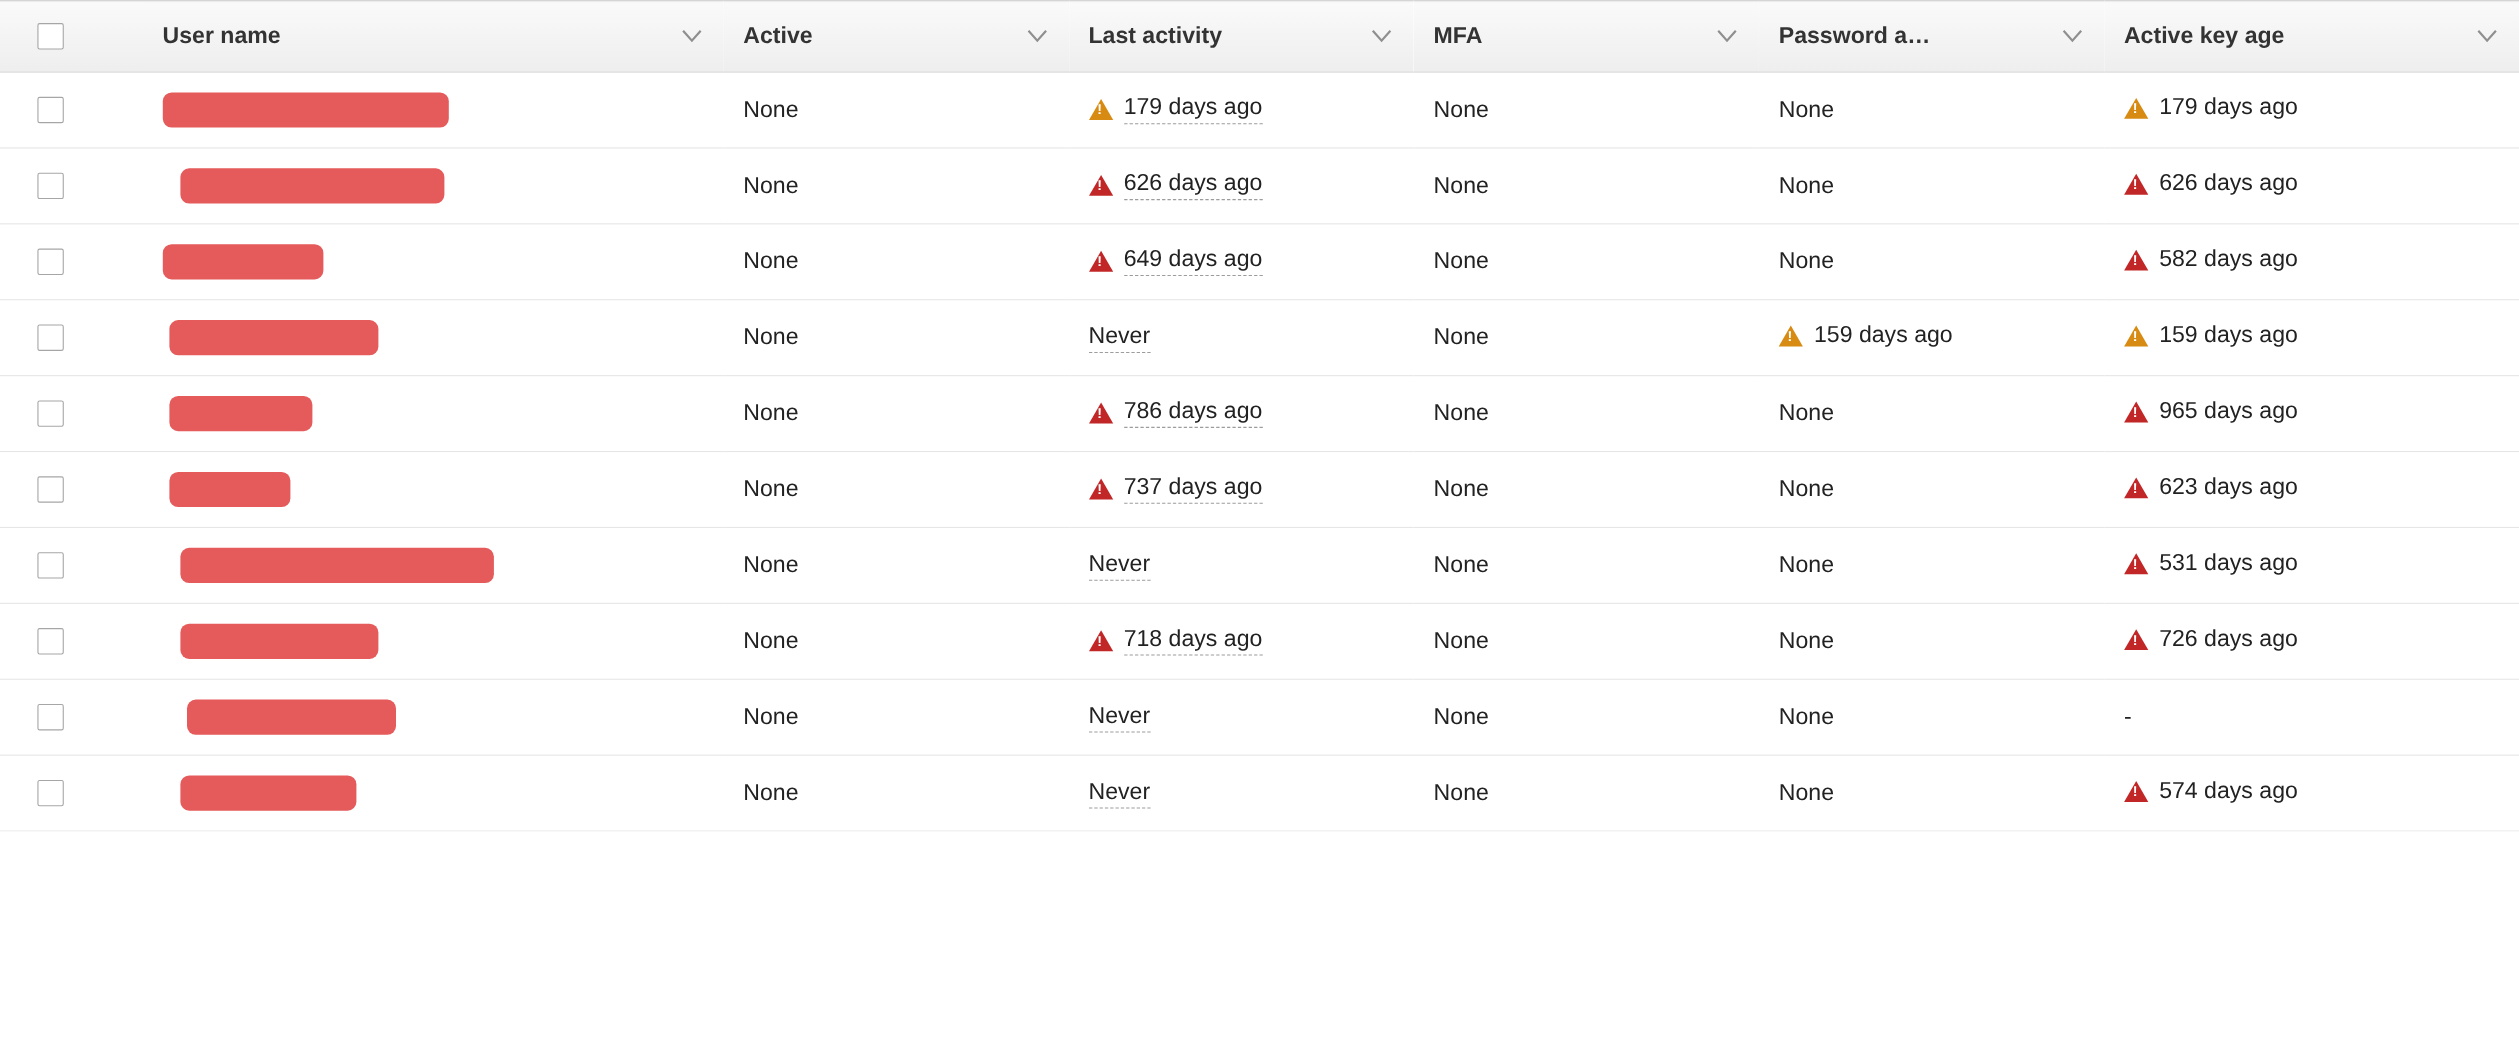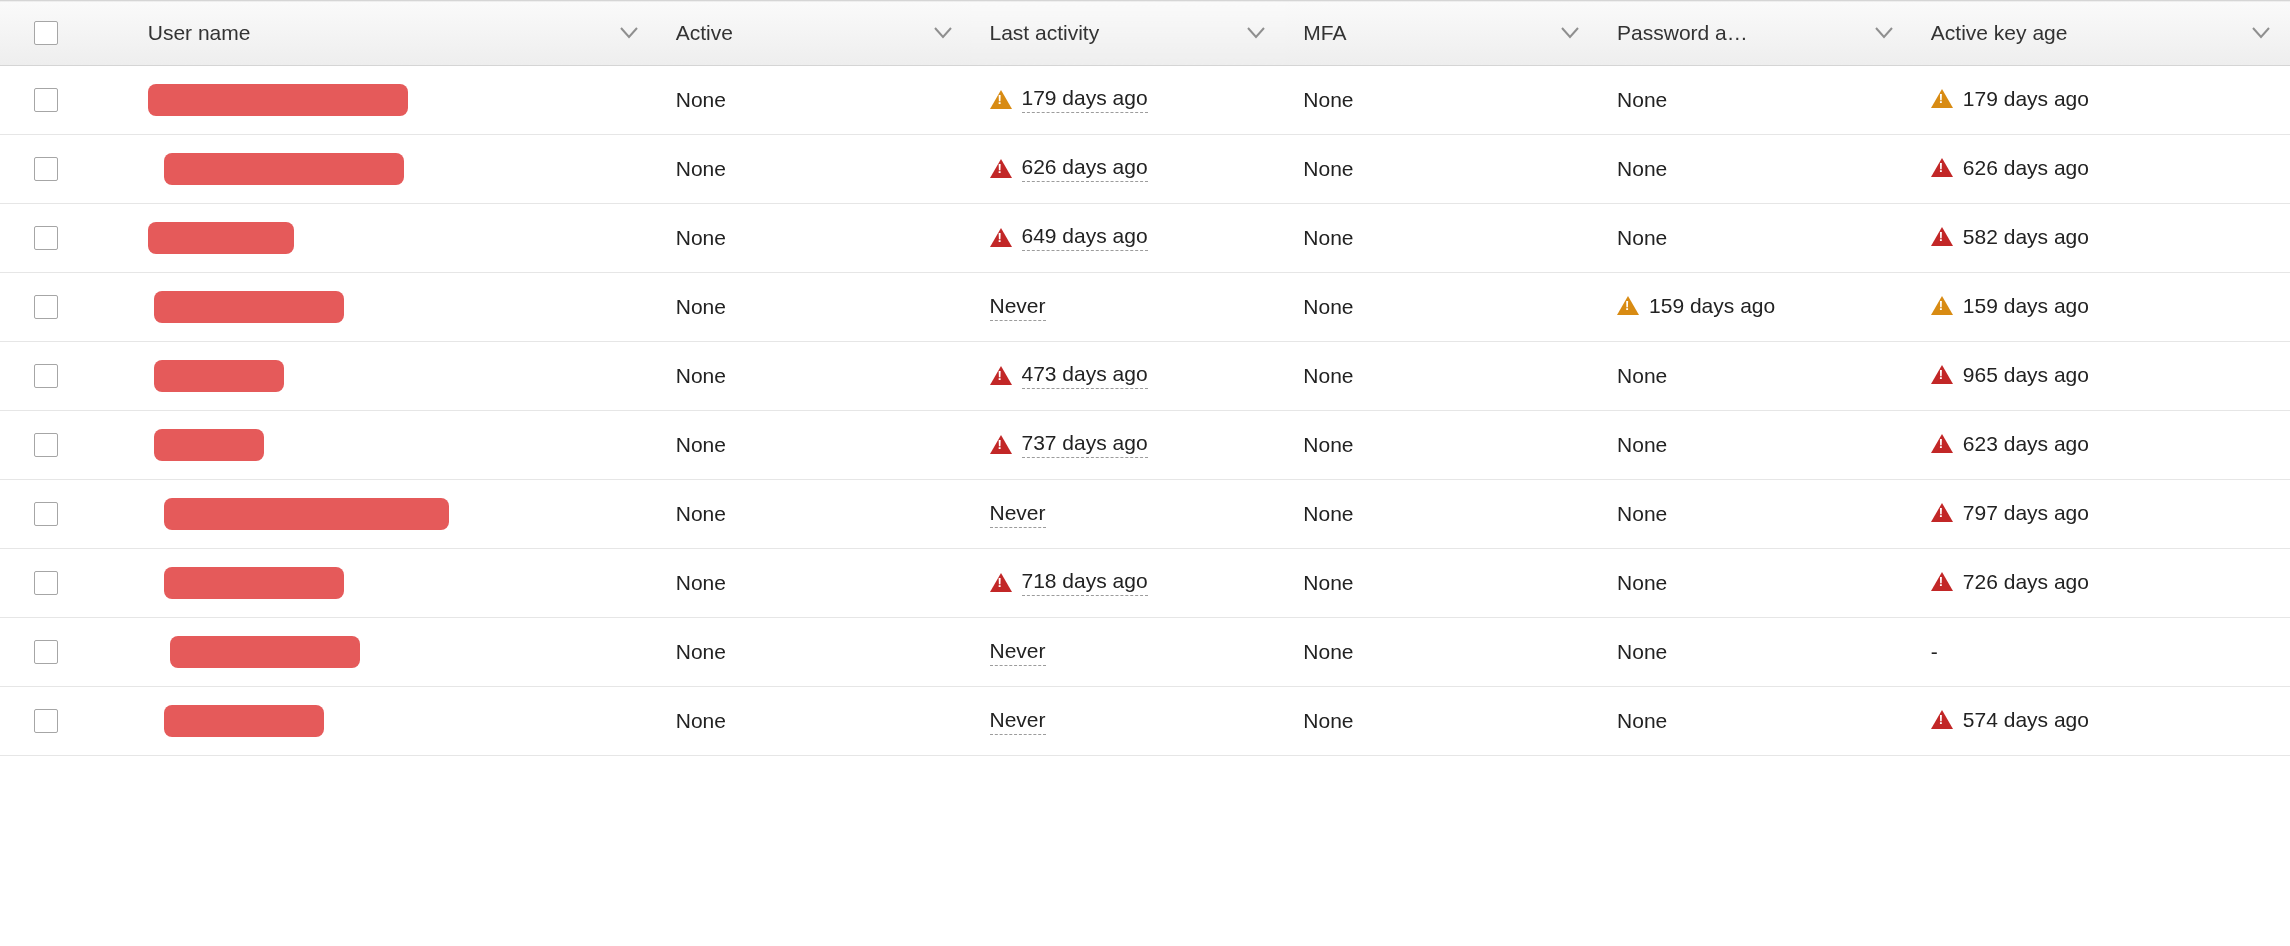--- a/index.html
+++ b/index.html
@@ -1,18 +1,18 @@
 <!DOCTYPE html>
 <html><head>
 <meta charset="utf-8">
 <style>
 html,body{margin:0;padding:0;font-family:"Amazon Ember","Helvetica Neue",Helvetica,Arial,sans-serif;color:#16191f;background:#fff}
 .table{width:100%;border-collapse:collapse;table-layout:fixed}
 .thead-row{background:linear-gradient(#fafafa,#eee);border-top:1px solid #d5d5d5;border-bottom:1px solid #d5d5d5}
-.th{font-weight:400;font-size:21px;color:#333;padding:20px 18px;text-align:left;position:relative;white-space:nowrap;overflow:hidden;text-overflow:ellipsis}
+.th{font-weight:700;font-size:21px;color:#333;padding:20px 18px;text-align:left;position:relative;white-space:nowrap;overflow:hidden;text-overflow:ellipsis}
 .th.first{width:86px;padding-left:34px}
 .sort-caret{position:absolute;right:20px;top:50%;transform:translateY(-50%)}
 .sort-caret svg{display:block}
 .td{font-size:21px;color:#222;padding:18px 18px;border-bottom:1px solid #e6e6e6;vertical-align:middle;white-space:nowrap}
 .td.first{padding-left:34px}
 .checkbox{width:22px;height:22px;border:1.5px solid #a6a6a6;border-radius:2px;background:#fff}
 .redacted{height:32px;border-radius:8px;background:#e55a5a}
 .dotted{border-bottom:1.5px dashed #9c9c9c;padding-bottom:2px;display:inline-block}
 .cell-with-icon{display:inline-flex;align-items:center;gap:10px}
 .warn-tri{display:inline-block;width:0;height:0;border-left:11px solid transparent;border-right:11px solid transparent;position:relative}
@@ -193,21 +193,21 @@
           <div class="checkbox"></div>
         </td>
         <td class="td">
           <div class="redacted" style="width:130px;margin-left:6px"></div>
         </td>
         <td class="td">None</td>
         <td class="td"><span class="cell-with-icon">
             <span class="warn-tri warn-red">
               <span class="bang">!</span>
             </span>
-            <span class="dotted">473 days ago</span>
+            <span class="dotted">786 days ago</span>
           </span></td>
         <td class="td">None</td>
         <td class="td"><span>None</span></td>
         <td class="td"><span class="cell-with-icon">
             <span class="warn-tri warn-red">
               <span class="bang">!</span>
             </span>
             <span>965 days ago</span>
           </span></td>
       </tr>
@@ -242,21 +242,21 @@
           <div class="redacted" style="width:285px;margin-left:16px"></div>
         </td>
         <td class="td">None</td>
         <td class="td"><span class="dotted">Never</span></td>
         <td class="td">None</td>
         <td class="td"><span>None</span></td>
         <td class="td"><span class="cell-with-icon">
             <span class="warn-tri warn-red">
               <span class="bang">!</span>
             </span>
-            <span>797 days ago</span>
+            <span>531 days ago</span>
           </span></td>
       </tr>
       <tr>
         <td class="td first">
           <div class="checkbox"></div>
         </td>
         <td class="td">
           <div class="redacted" style="width:180px;margin-left:16px"></div>
         </td>
         <td class="td">None</td>

